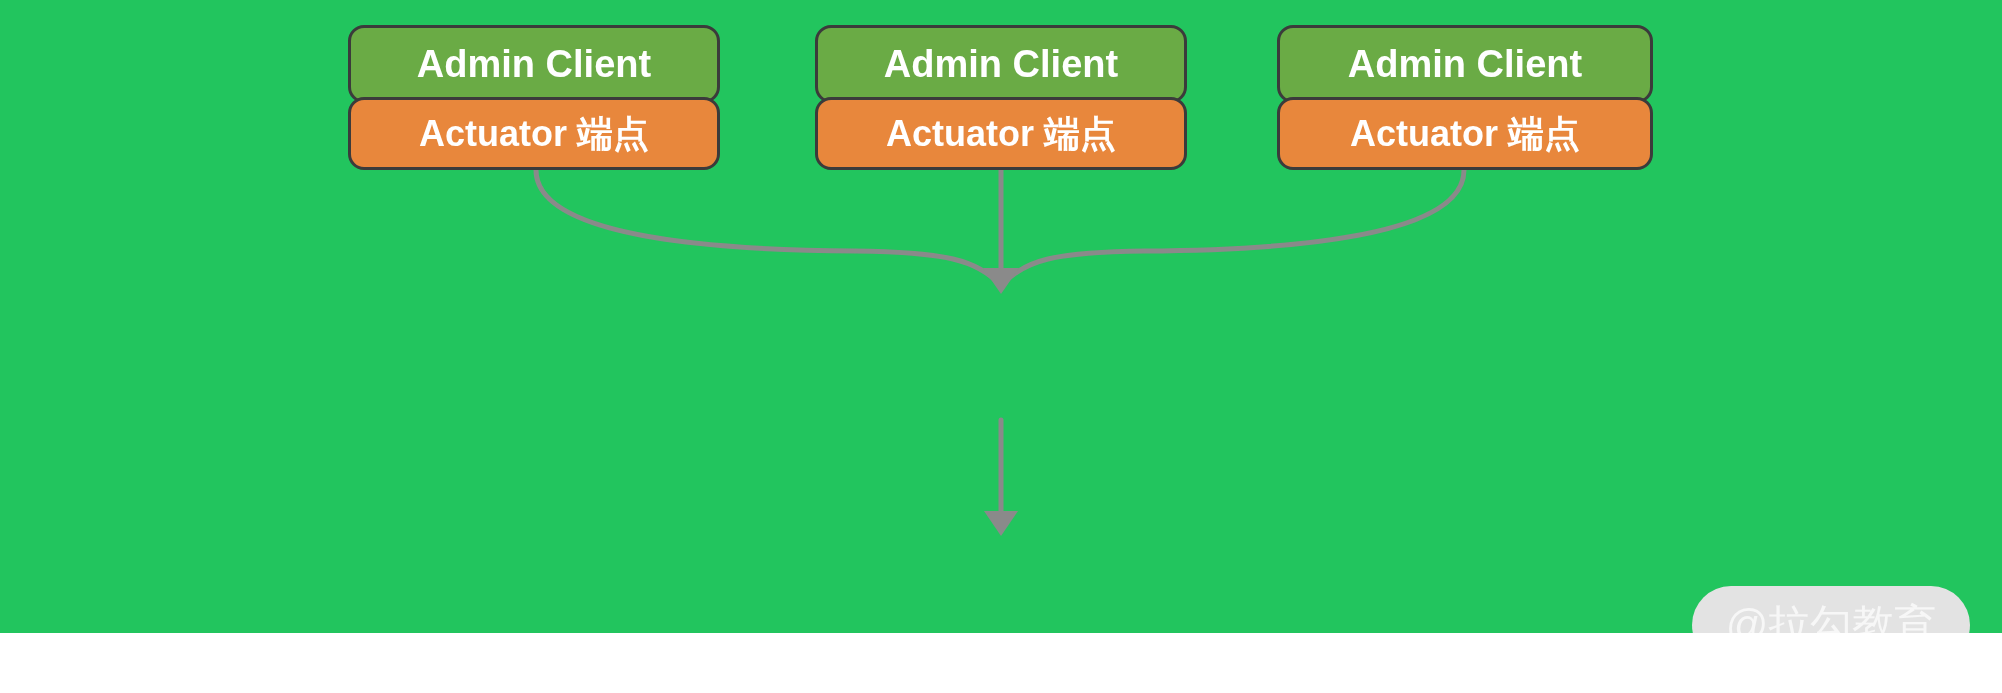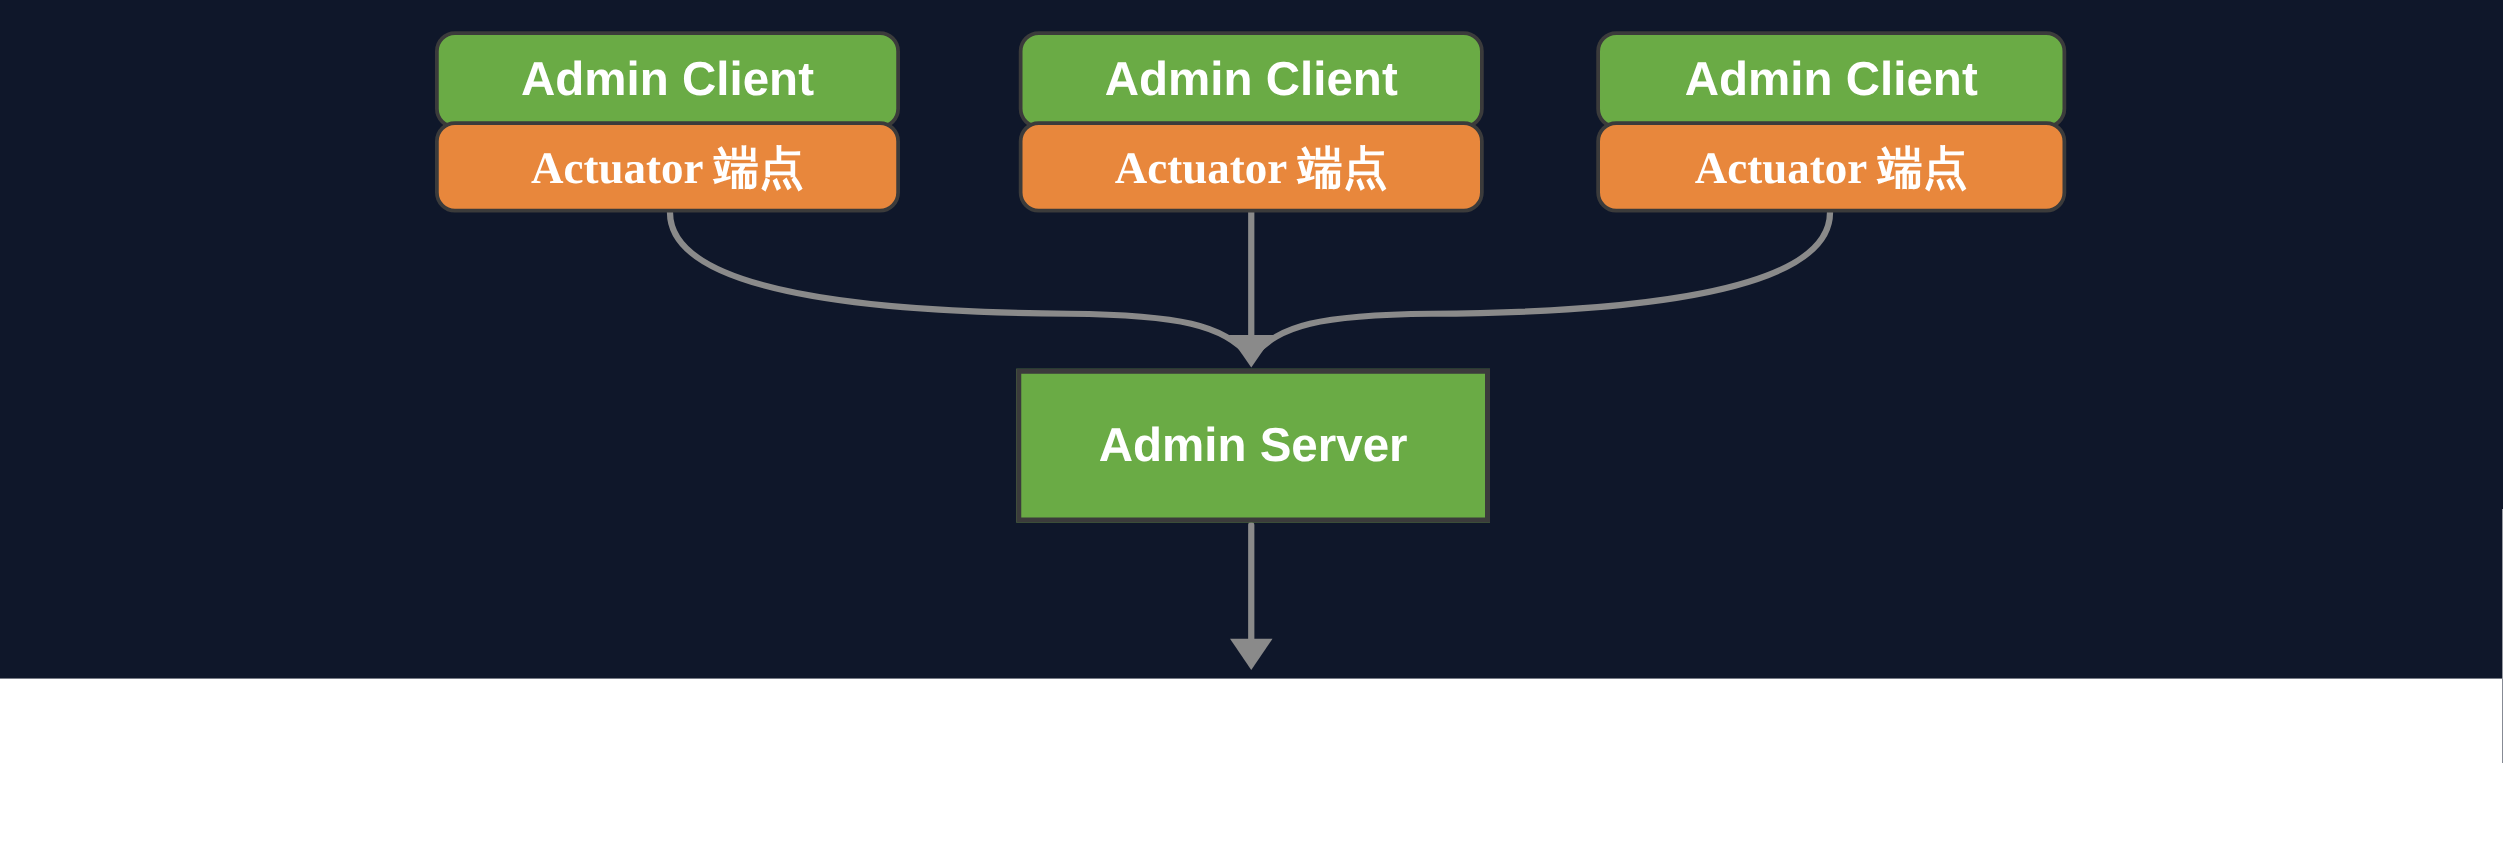--- a/index.html
+++ b/index.html
@@ -1,20 +1,20 @@
 <!DOCTYPE html>
 <html style="--green: #6aab45; --orange: #e8873c; --border: #3b3b3b; --connector: #8a8a8a; --watermark-bg: #e3e3e3; --watermark-text: #f7f7f7;"><head>
 <meta charset="utf-8">
 <style>
   html, body { margin: 0; padding: 0; background: #ffffff; }
   .canvas {
     position: relative;
     width: 2002px;
-    height: 543px;
-    background: #0f172a;
+    height: 633px;
+    background: #22c55e;
     overflow: hidden;
     font-family: "Liberation Sans", sans-serif;
   }
   .connectors {
     position: absolute;
     left: 0; top: 0;
     width: 2002px; height: 693px;
     pointer-events: none;
   }
   .connector-path {
@@ -36,21 +36,21 @@
     position: relative; z-index: 1;
   }
   .client-box .bottom {
     box-sizing: border-box;
     height: 73px;
     margin-top: -6px;
     background: var(--orange, #e8873c);
     border: 3px solid var(--border, #3b3b3b);
     border-radius: 16px;
     display: flex; align-items: center; justify-content: center;
-    position: relative; z-index: 2; font-family: Liberation Serif, serif;
+    position: relative; z-index: 2;
   }
   .box-label {
     color: #ffffff;
     font-weight: 700;
     font-size: 38px;
     line-height: 1;
     white-space: nowrap;
   }
   .box-label.sub { font-size: 36px; }
 
@@ -134,22 +134,19 @@
 
   <div class="client-box" style="left:1277px; width:376px;">
     <div class="top">
       <span class="box-label">Admin Client</span>
     </div>
     <div class="bottom">
       <span class="box-label sub">Actuator 端点</span>
     </div>
   </div>
 
-  <div class="server-box">
-    <span class="box-label">Admin Server</span>
-  </div>
 
 
   <div class="watermark">
     <span class="watermark-text">@拉勾教育</span>
   </div>
 
 </div>
 
 </body></html>

